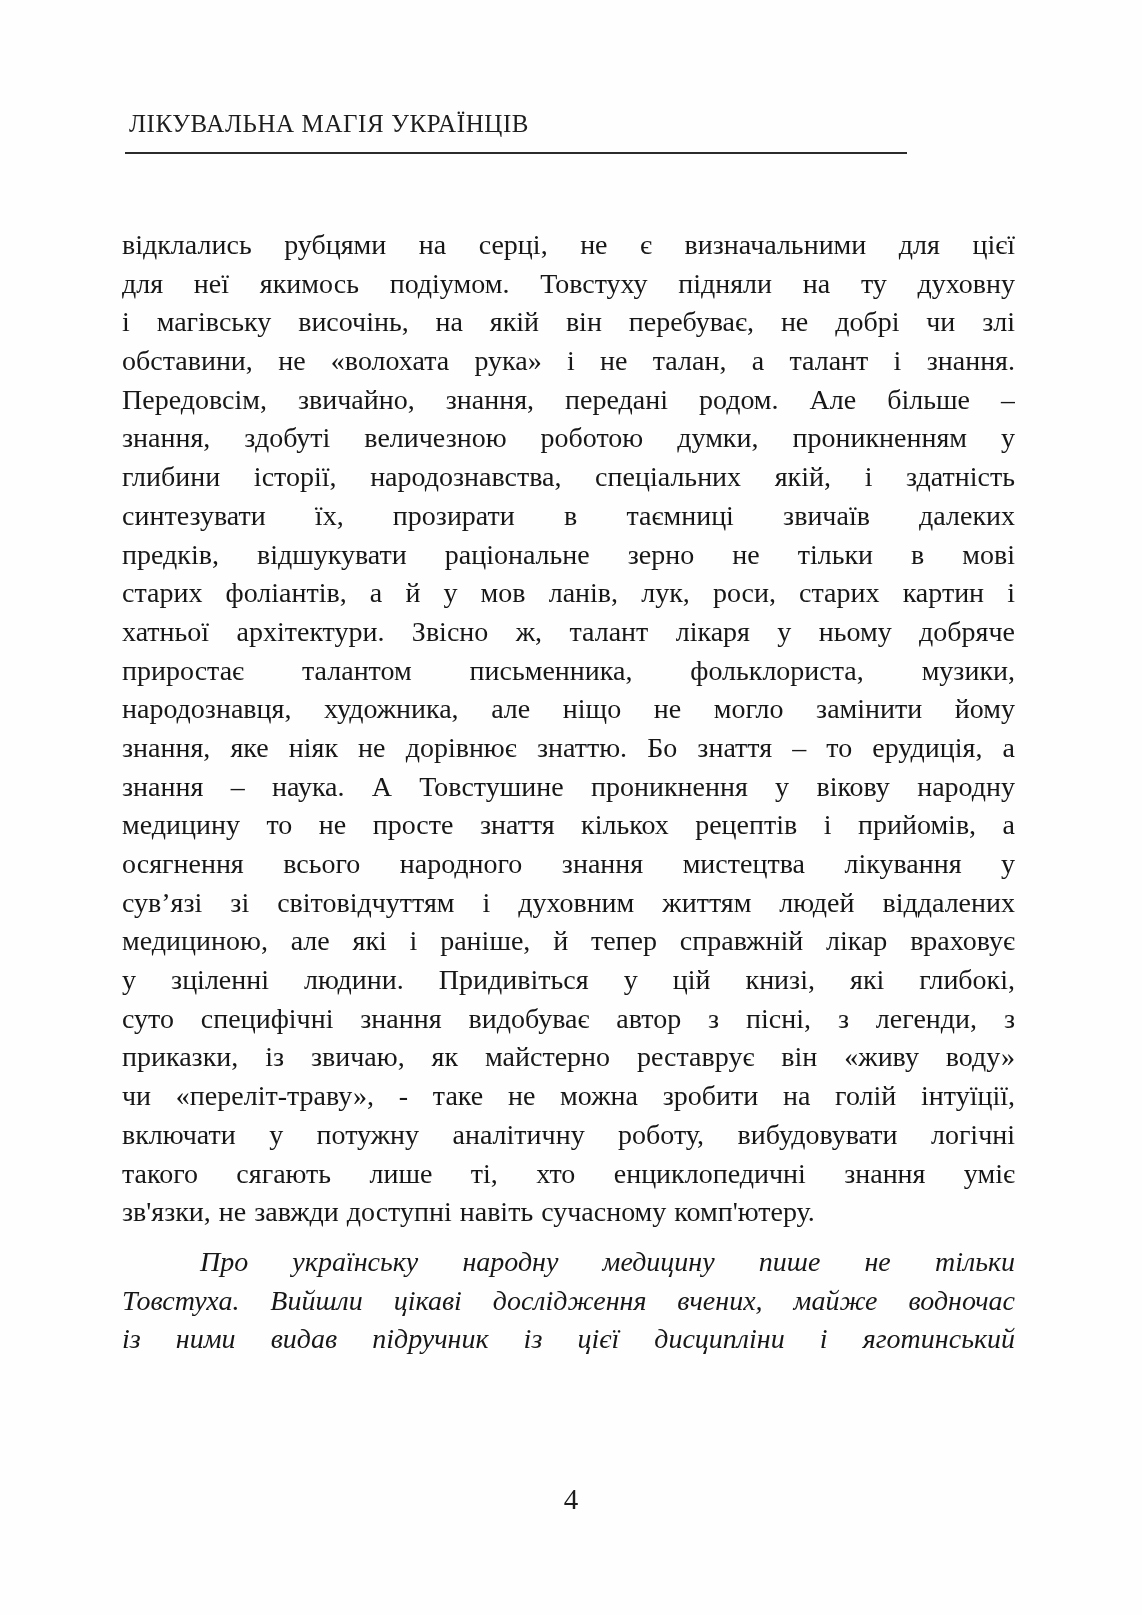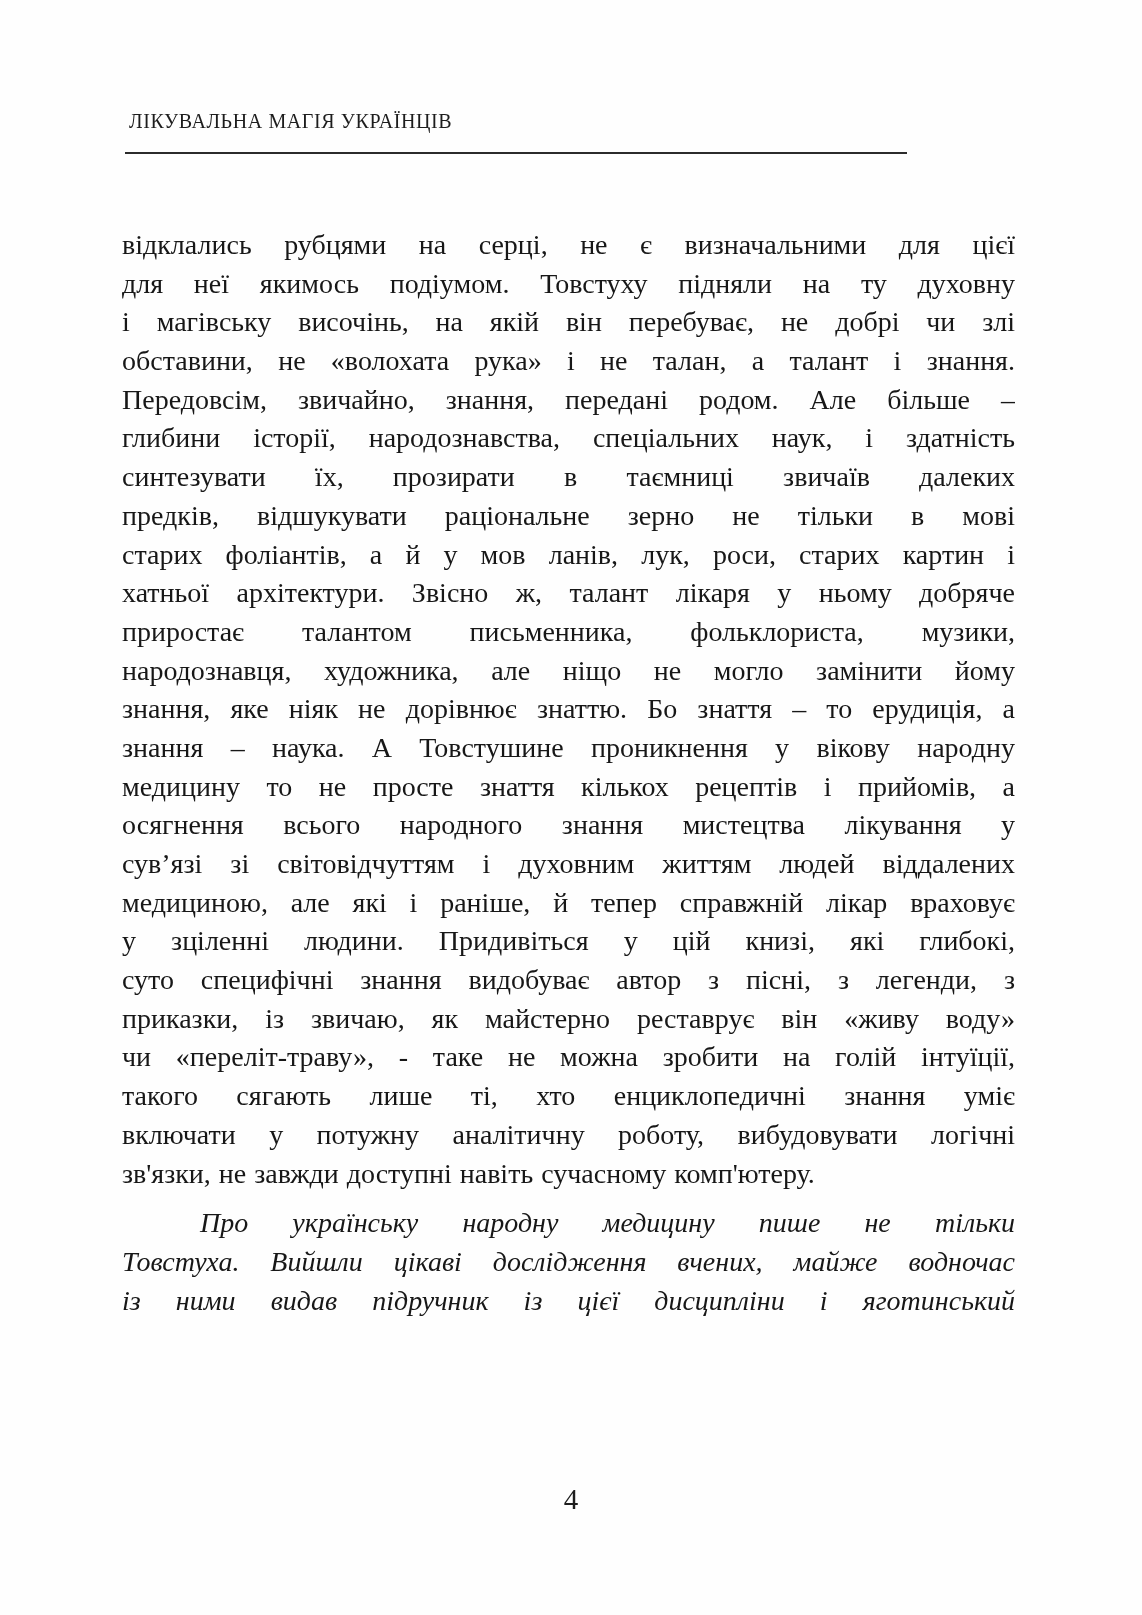--- a/index.html
+++ b/index.html
@@ -13,21 +13,21 @@
     height: 1615px;
     background: #fefefe;
     font-family: "Liberation Serif", "DejaVu Serif", serif;
     color: #171717;
     overflow: hidden;
   }
   .running-head {
     position: absolute;
     left: 129px;
     top: 110px;
-    font-size: 20px;
+    font-size: 25px;
     letter-spacing: 0.6px;
     white-space: nowrap;
     color: #1d1d1d;
   }
   .head-rule {
     position: absolute;
     left: 125px;
     top: 152px;
     width: 782px;
     height: 2px;
@@ -76,39 +76,40 @@
   <div class="running-head">ЛІКУВАЛЬНА МАГІЯ УКРАЇНЦІВ</div>
   <div class="head-rule"></div>
 
   <div class="body-text">
     <div class="para endp">
         <div class="line">відклались рубцями на серці, не є визначальними для цієї</div>
         <div class="line">для неї якимось подіумом. Товстуху підняли на ту духовну</div>
         <div class="line">і магівську височінь, на якій він перебуває, не добрі чи злі</div>
         <div class="line">обставини, не «волохата рука» і не талан, а талант і знання.</div>
         <div class="line">Передовсім, звичайно, знання, передані родом. Але більше –</div>
-        <div class="line">глибини історії, народознавства, спеціальних наук, і здатність</div>
+        <div class="line">знання, здобуті величезною роботою думки, проникненням у</div>
+        <div class="line">глибини історії, народознавства, спеціальних якій, і здатність</div>
         <div class="line">синтезувати їх, прозирати в таємниці звичаїв далеких</div>
         <div class="line">предків, відшукувати раціональне зерно не тільки в мові</div>
         <div class="line">старих фоліантів, а й у мов ланів, лук, роси, старих картин і</div>
         <div class="line">хатньої архітектури. Звісно ж, талант лікаря у ньому добряче</div>
         <div class="line">приростає талантом письменника, фольклориста, музики,</div>
         <div class="line">народознавця, художника, але ніщо не могло замінити йому</div>
         <div class="line">знання, яке ніяк не дорівнює знаттю. Бо знаття – то ерудиція, а</div>
         <div class="line">знання – наука. А Товстушине проникнення у вікову народну</div>
         <div class="line">медицину то не просте знаття кількох рецептів і прийомів, а</div>
         <div class="line">осягнення всього народного знання мистецтва лікування у</div>
         <div class="line">сув’язі зі світовідчуттям і духовним життям людей віддалених</div>
         <div class="line">медициною, але які і раніше, й тепер справжній лікар враховує</div>
         <div class="line">у зціленні людини. Придивіться у цій книзі, які глибокі,</div>
         <div class="line">суто специфічні знання видобуває автор з пісні, з легенди, з</div>
         <div class="line">приказки, із звичаю, як майстерно реставрує він «живу воду»</div>
         <div class="line">чи «переліт-траву», - таке не можна зробити на голій інтуїції,</div>
+        <div class="line">включати у потужну аналітичну роботу, вибудовувати логічні</div>
         <div class="line">такого сягають лише ті, хто енциклопедичні знання уміє</div>
-        <div class="line">включати у потужну аналітичну роботу, вибудовувати логічні</div>
         <div class="line">зв'язки, не завжди доступні навіть сучасному комп'ютеру.</div>
       </div>
     <div class="para indent">
         <div class="line">Про українську народну медицину пише не тільки</div>
         <div class="line">Товстуха. Вийшли цікаві дослідження вчених, майже водночас</div>
         <div class="line">із ними видав підручник із цієї дисципліни і яготинський</div>
       </div>
   </div>
 
   <div class="page-number">4</div>

